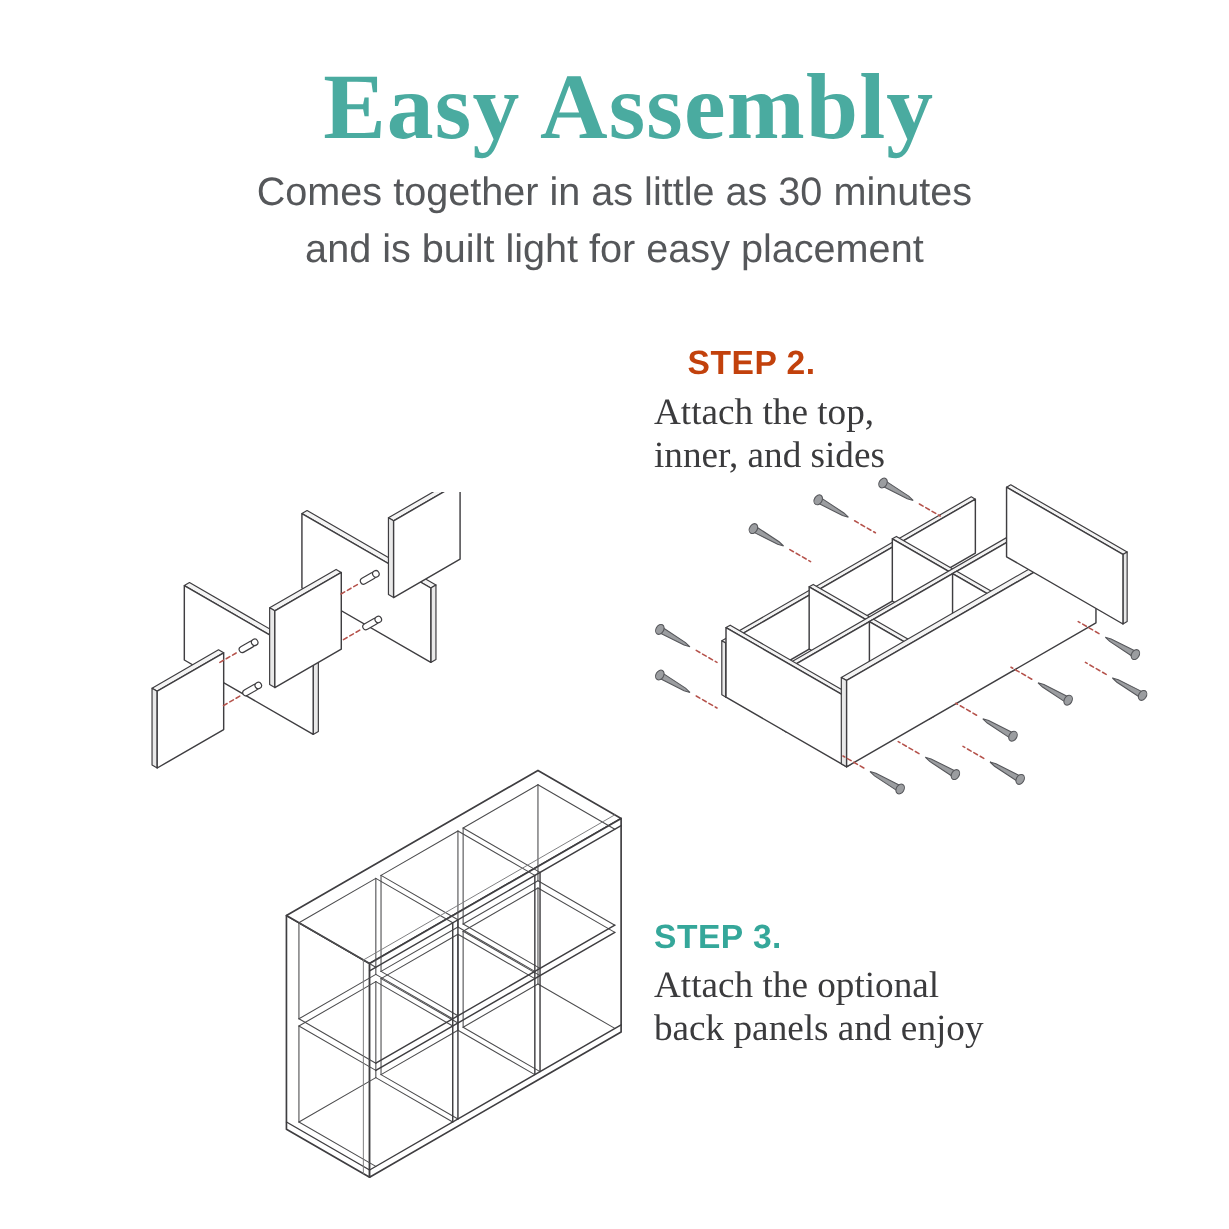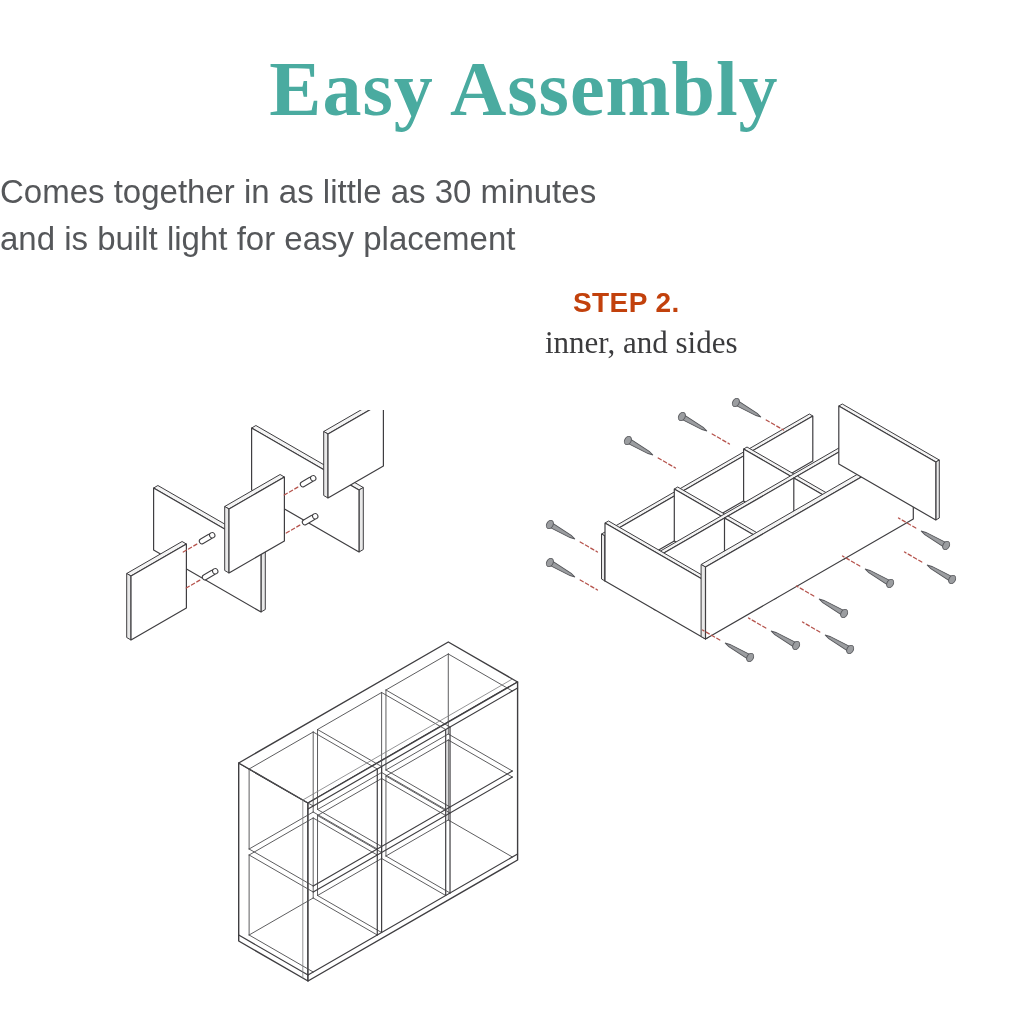--- a/index.html
+++ b/index.html
@@ -1,22 +1,22 @@
 <!DOCTYPE html>
 <html><head>
 <meta charset="utf-8">
 <style>
   html,body{margin:0;padding:0;background:#fff;}
   .canvas{position:relative;width:1024px;height:1024px;background:#ffffff;overflow:hidden;
           font-family:"Liberation Sans","DejaVu Sans",sans-serif;margin:0 auto;}
   .title{position:absolute;left:0;top:44px;width:1024px;text-align:center;
          font-family:"Liberation Serif","DejaVu Serif",serif;font-weight:700;
          font-size:78px;letter-spacing:1px;padding-left:12px;}
-  .subtitle{position:absolute;left:0;top:137px;width:1024px;text-align:left;
-            font-size:33px;font-weight:400;color:#55575a;line-height:1.42;margin-top:32px;}
+  .subtitle{position:absolute;left:0;top:137px;width:1024px;text-align:center;
+            font-size:33px;font-weight:400;color:#55575a;line-height:1.42;}
   .step{position:absolute;width:360px;}
   .step-label{font-size:28px;font-weight:700;letter-spacing:.4px;}
   .step-desc{margin-top:6px;font-family:"Liberation Serif","DejaVu Serif",serif;
              font-size:31px;color:#3b3b3d;line-height:1.17;}
   #step1{left:148px;top:287px;}
   #step2{left:545px;top:287px;}
   #step3{left:545px;top:765px;}
   .illus{position:absolute;}
   #svg1{left:119px;top:410px;}
   #svg2{left:543px;top:396px;}
@@ -31,24 +31,32 @@
 
   <div class="subtitle">
     <div>Comes together in as little as 30 minutes</div>
     <div>and is built light for easy placement</div>
   </div>
 
 
   <div class="step" id="step2">
     <div class="step-label" style="color: #c2410c; margin-left: 28px;">STEP 2.</div>
     <div class="step-desc">
+      <div>Attach the top,</div>
       <div>inner, and sides</div>
     </div>
   </div>
 
+  <div class="step" id="step3">
+    <div class="step-label" style="color: rgb(53, 167, 154);">STEP 3.</div>
+    <div class="step-desc">
+      <div>Attach the optional</div>
+      <div>back panels and enjoy</div>
+    </div>
+  </div>
 
   <svg id="svg1" class="illus" width="300" height="270" viewBox="0 0 300 270">
       <polygon points="240.0,80.0 132.6,18.0 136.9,15.5 244.3,77.5" fill="#f4f4f4" stroke="#3f3e41" stroke-width="1" stroke-linejoin="round"></polygon>
       <polygon points="240.0,142.0 240.0,80.0 244.3,77.5 244.3,139.5" fill="#e9e9e9" stroke="#3f3e41" stroke-width="1" stroke-linejoin="round"></polygon>
       <polygon points="240.0,142.0 132.6,80.0 132.6,18.0 240.0,80.0" fill="#fff" stroke="#3f3e41" stroke-width="1.2" stroke-linejoin="round"></polygon>
       <polygon points="209.0,24.0 264.4,-8.0 260.1,-10.5 204.7,21.5" fill="#f4f4f4" stroke="#3f3e41" stroke-width="1" stroke-linejoin="round"></polygon>
       <polygon points="209.0,88.0 209.0,24.0 204.7,21.5 204.7,85.5" fill="#e9e9e9" stroke="#3f3e41" stroke-width="1" stroke-linejoin="round"></polygon>
       <polygon points="209.0,88.0 264.4,56.0 264.4,-8.0 209.0,24.0" fill="#fff" stroke="#3f3e41" stroke-width="1.2" stroke-linejoin="round"></polygon>
       <polygon points="142.0,140.0 34.6,78.0 38.9,75.5 146.3,137.5" fill="#f4f4f4" stroke="#3f3e41" stroke-width="1" stroke-linejoin="round"></polygon>
       <polygon points="142.0,202.0 142.0,140.0 146.3,137.5 146.3,199.5" fill="#e9e9e9" stroke="#3f3e41" stroke-width="1" stroke-linejoin="round"></polygon>

